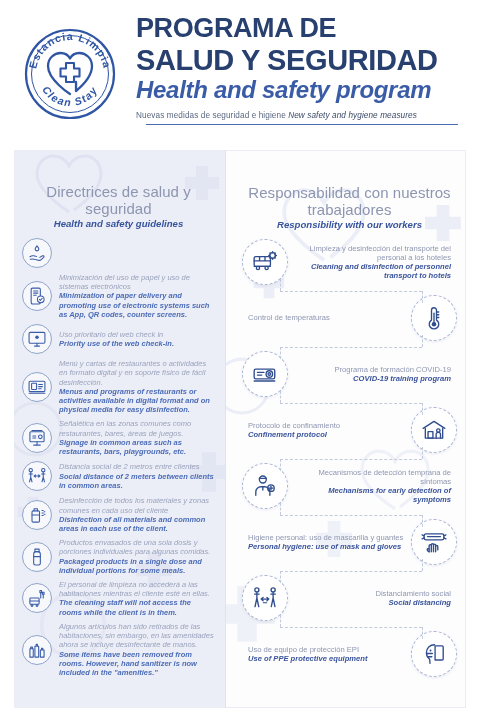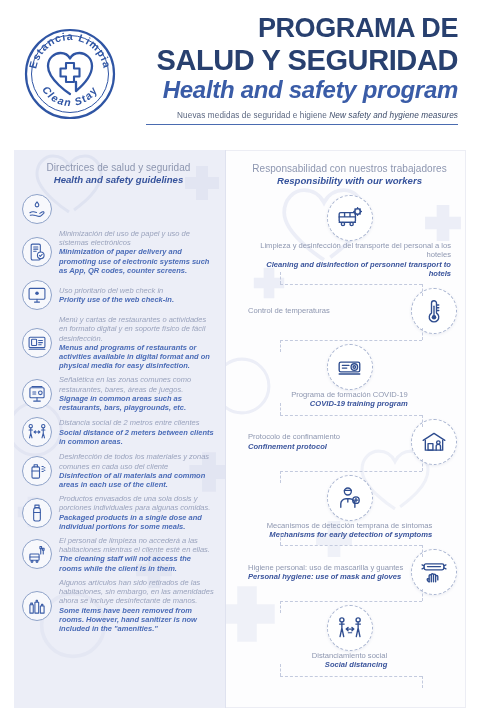--- a/index.html
+++ b/index.html
@@ -13,21 +13,21 @@
 
   
   .header {
     position: relative;
     display: flex;
     align-items: flex-start;
     padding: 14px 16px 0 18px;
     height: 142px;
   }
   .logo-wrap { width: 118px; flex: 0 0 118px; padding-top: 8px; }
-  .header-texts { flex: 1; text-align: right; padding-right: 6px; }
+  .header-texts { flex: 1; text-align: left; padding-right: 6px; }
   .title-line1, .title-line2 {
     font-weight: bold;
     color: #28406f;
     letter-spacing: -0.4px;
     line-height: 1.08;
   }
   .title-line1 { font-size: 27px; }
   .title-line2 { font-size: 29px; margin-top: 2px; }
   .title-en {
     font-size: 24px;
@@ -78,21 +78,21 @@
     position: relative;
     flex: 1;
     background: #fdfdfe;
     border: 1px solid #ecedf4;
     border-left: none;
     padding: 12px 8px 8px 16px;
     overflow: hidden;
   }
 
   .col-head { text-align: center; position: relative; z-index: 3; margin-bottom: 9px; }
-  .col-head .es { font-size: 10px; color: #8d96b0; letter-spacing: 0.05px; }
+  .col-head .es { font-size: 15px; color: #8d96b0; letter-spacing: 0.05px; margin-top: 21px; }
   .col-head .en {
     font-size: 9.6px; font-style: italic; font-weight: bold;
     color: #36539c; margin-top: 1px;
   }
 
   
   .guide-list { position: relative; z-index: 3; }
   .guide-item {
     display: flex;
     align-items: center;
@@ -117,21 +117,21 @@
 
   
   .resp-list { position: relative; z-index: 3; }
   .resp-item {
     position: relative;
     display: flex;
     align-items: center;
     min-height: 44px;
     margin-bottom: 2px;
   }
-  .resp-item.icon-left { flex-direction: column; }
+  .resp-item.icon-left { }
   .resp-item.icon-right { flex-direction: row-reverse; }
   .r-icon {
     flex: 0 0 46px;
     width: 46px; height: 46px;
     border-radius: 50%;
     border: 1.1px dashed #a8b4d0;
     background: #ffffff;
     display: flex; align-items: center; justify-content: center;
     box-shadow: 0 1px 3px rgba(60,80,140,0.10);
   }
@@ -602,19 +602,33 @@
             <span class="en">Social distancing</span>
           </span>
         </div>
 
         <div class="connector">
           <span class="seg-v" style="left:38px;top:-6px;height:12px;"></span>
           <span class="seg-h" style="left:38px;width:142px;"></span>
           <span class="seg-v" style="left:180px;top:6px;height:12px;"></span>
         </div>
 
+        <div class="resp-item icon-right">
+          <span class="r-icon">
+            <svg width="26" height="26" viewBox="0 0 24 24" fill="none" stroke="#2f4d8f" stroke-width="1.25" stroke-linecap="round" stroke-linejoin="round">
+              <path d="M12.5 3.5c-4.3 0-7.5 3.2-7.5 7.4 0 2.6 1.2 4.6 3 6l.3 3.6"></path>
+              <path d="M5.3 11.5h5.2M6.6 14.5h3.4"></path>
+              <circle cx="8.8" cy="8.8" r="0.9" fill="#2f4d8f" stroke="none"></circle>
+              <path d="M13 4.5h6.5a1 1 0 0 1 1 1v11a1 1 0 0 1-1 1H13z"></path>
+            </svg>
+          </span>
+          <span class="r-text">
+            <span class="es">Uso de equipo de protección EPI</span>
+            <span class="en">Use of PPE protective equipment</span>
+          </span>
+        </div>
 
       </div>
     </div>
   </div>
 
   <div class="footer-space"></div>
 </div>
 
 </body></html>

